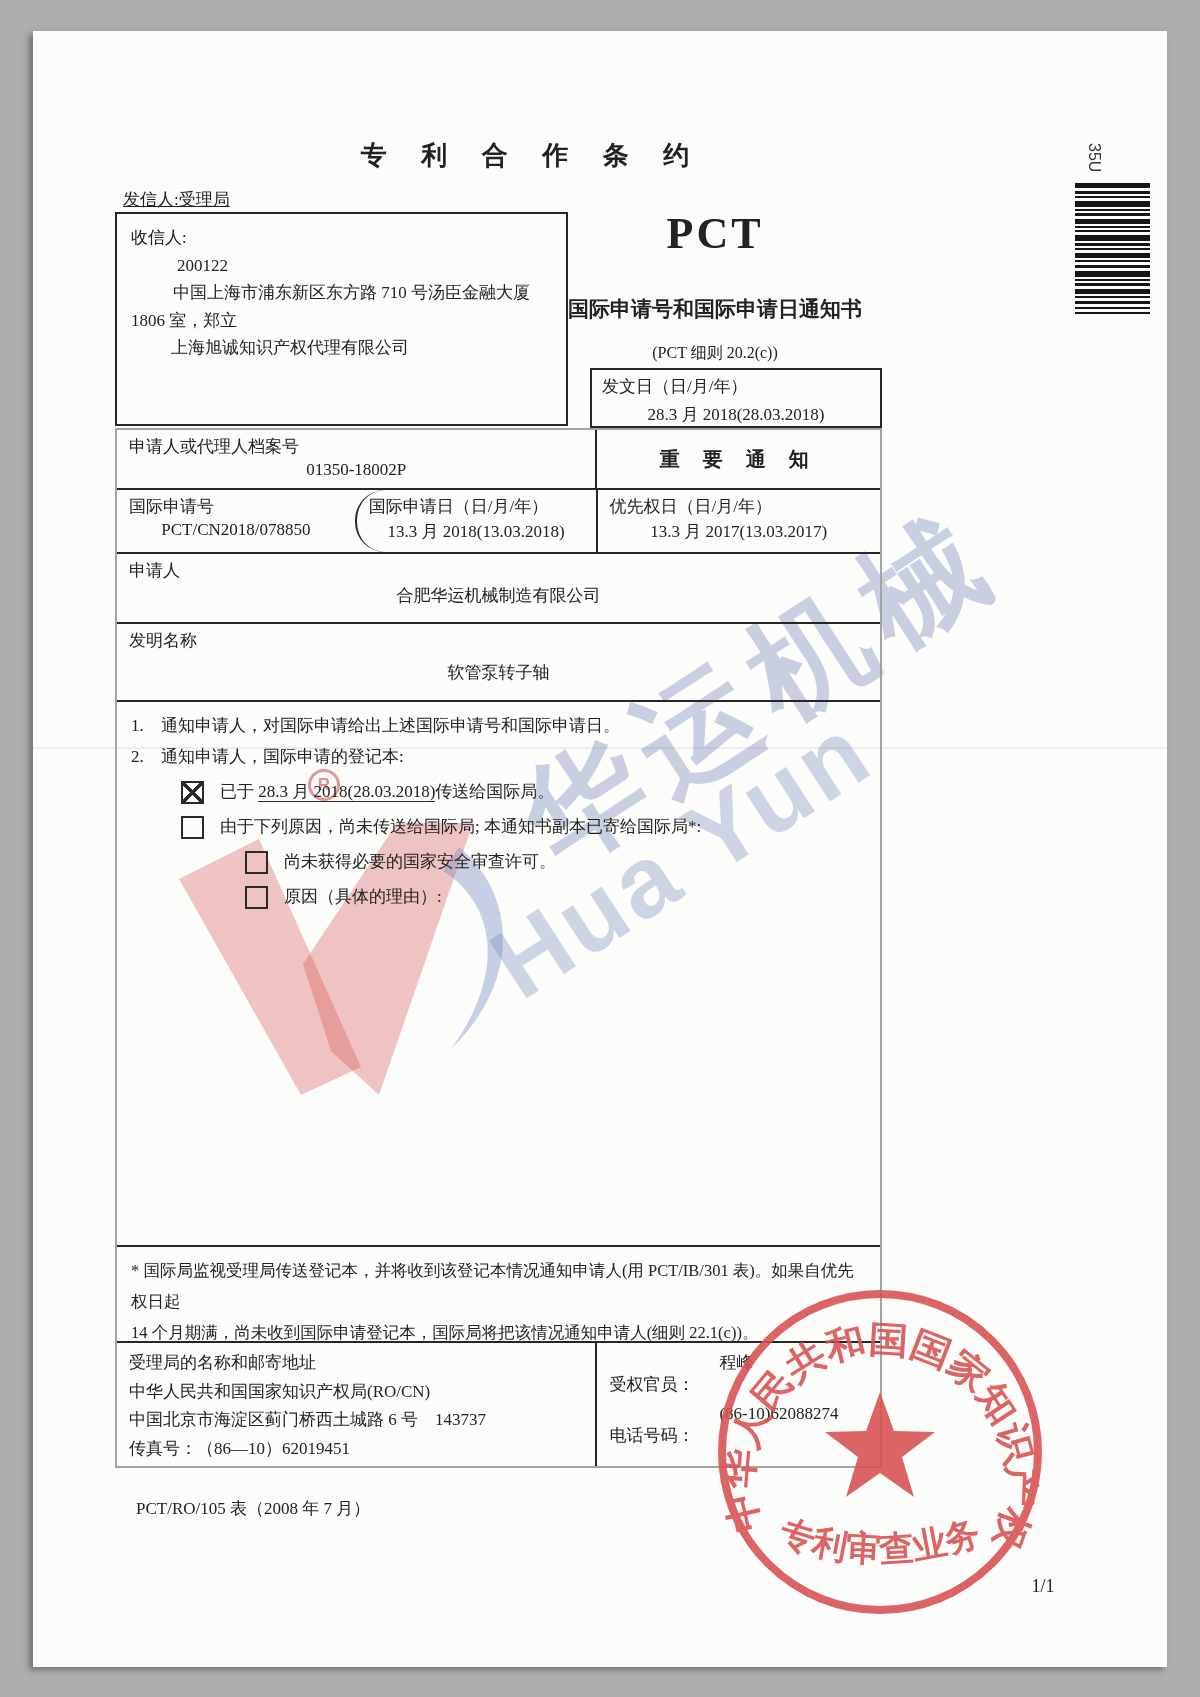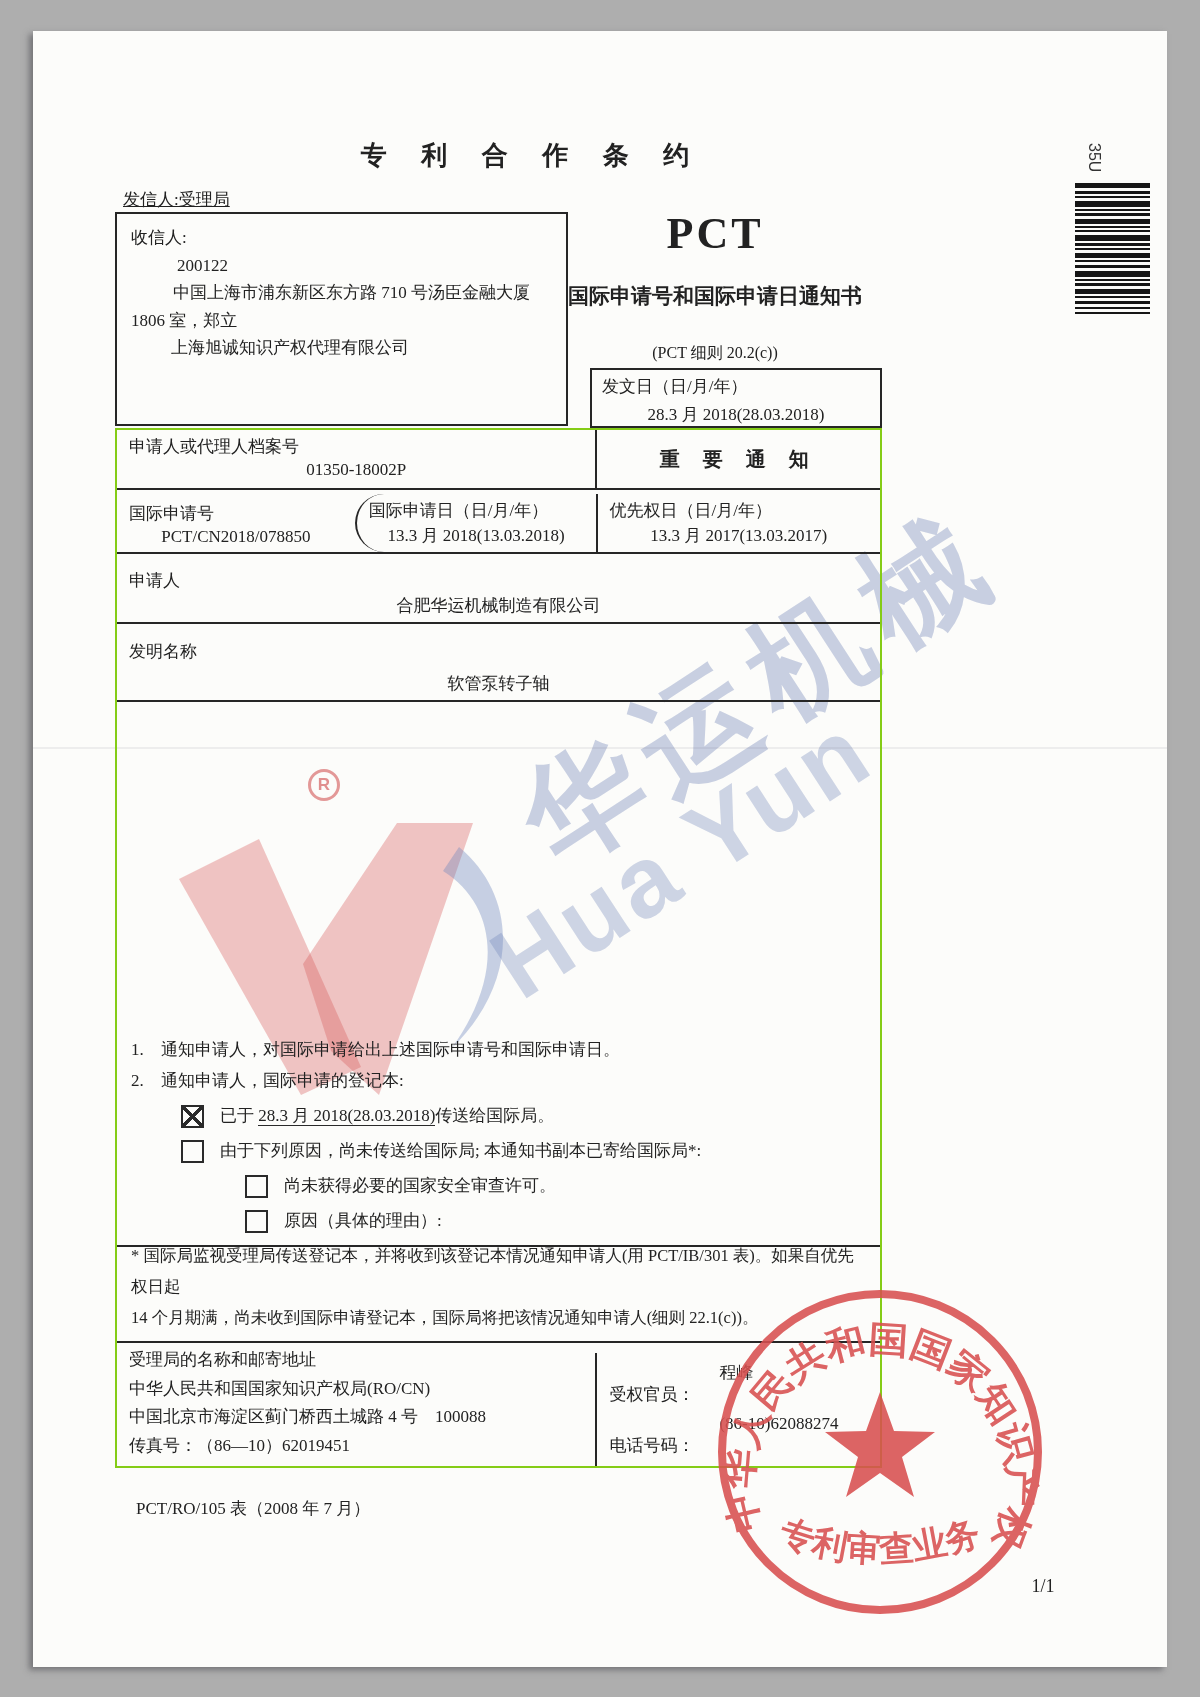--- a/index.html
+++ b/index.html
@@ -27,31 +27,31 @@
     letter-spacing:14px;}
   .sender{left:90px;top:157px;font-size:17px;text-decoration:underline;}
   .recipient-box{left:82px;top:181px;width:453px;height:214px;border:2px solid #262626;
     font-size:17px;line-height:27.5px;padding:10px 0 0 14px;box-sizing:border-box;}
   .recipient-box .in1{padding-left:46px;}
   .recipient-box .in2{padding-left:42px;}
   .recipient-box .in3{padding-left:0px;}
   .recipient-box .in4{padding-left:40px;}
   .pct-logo{left:482px;top:177px;width:400px;text-align:center;font-size:44px;font-weight:bold;
     letter-spacing:3px;}
-  .notice-title{left:482px;top:251px;width:400px;text-align:center;font-size:21px;font-weight:bold;}
+  .notice-title{left:482px;top:264px;width:400px;text-align:center;font-size:21px;font-weight:bold;}
   .rule-ref{left:482px;top:312px;width:400px;text-align:center;font-size:16px;}
   .dispatch-box{left:557px;top:337px;width:292px;height:60px;border:2px solid #262626;
     box-sizing:border-box;font-size:17px;}
   .dispatch-box .lab{padding:5px 0 0 10px;}
   .dispatch-box .val{text-align:center;padding-top:3px;}
   
-  .tbl{left:82px;top:397px;width:767px;border:2px solid #84cc16;box-sizing:border-box;
+  .tbl{left:82px;top:397px;width:767px;border:2px solid #a3a3a3;box-sizing:border-box;
     font-size:17px;background:transparent;}
   .row{display:flex;}
-  .row + .row{border-top:2px solid #262626;align-items:flex-end;}
+  .row + .row{border-top:2px solid #262626;}
   .cell{box-sizing:border-box;padding:5px 12px;position:relative;}
   .cell + .cell{border-left:2px solid #262626;}
   .val{text-align:center;margin-top:2px;}
   .rA{height:58px;}  .rA .c1{width:481px;}  .rA .c2{width:286px;}
   .rB{height:62px;}  .rB .c1{width:239px;}  .rB .c2{width:242px;border-radius:30px;}  .rB .c3{width:286px;}
   .rC{height:68px;}  .rD{height:76px;}
   .rE{height:543px;} .rF{height:94px;} .rG{height:123px;}
   .rG .c1{width:481px;} .rG .c2{width:286px;}
   .imp{display:flex;align-items:center;justify-content:center;font-size:20px;font-weight:bold;
     letter-spacing:9px;}
@@ -185,21 +185,21 @@
         <div class="row rF">
           <div class="cell full">
             <div>* 国际局监视受理局传送登记本，并将收到该登记本情况通知申请人(用 PCT/IB/301 表)。如果自优先权日起</div>
             <div>14 个月期满，尚未收到国际申请登记本，国际局将把该情况通知申请人(细则 22.1(c))。</div>
           </div>
         </div>
         <div class="row rG">
           <div class="cell c1">
             <div>受理局的名称和邮寄地址</div>
             <div>中华人民共和国国家知识产权局(RO/CN)</div>
-            <div>中国北京市海淀区蓟门桥西土城路 4 号　100088</div>
+            <div>中国北京市海淀区蓟门桥西土城路 6 号　143737</div>
             <div>传真号：（86—10）62019451</div>
           </div>
           <div class="cell c2">
             <div class="pair">
               <span class="pl">受权官员：</span>
               <span>程峰</span>
             </div>
             <div class="pair">
               <span class="pl">电话号码：</span>
               <span>(86-10)62088274</span>

